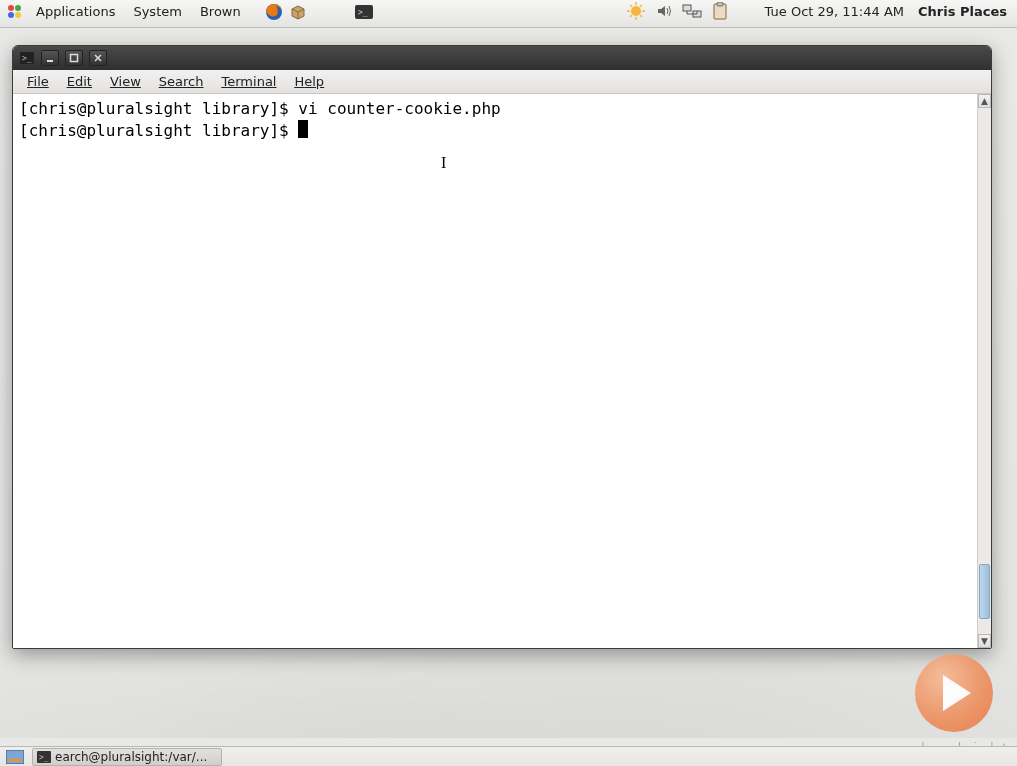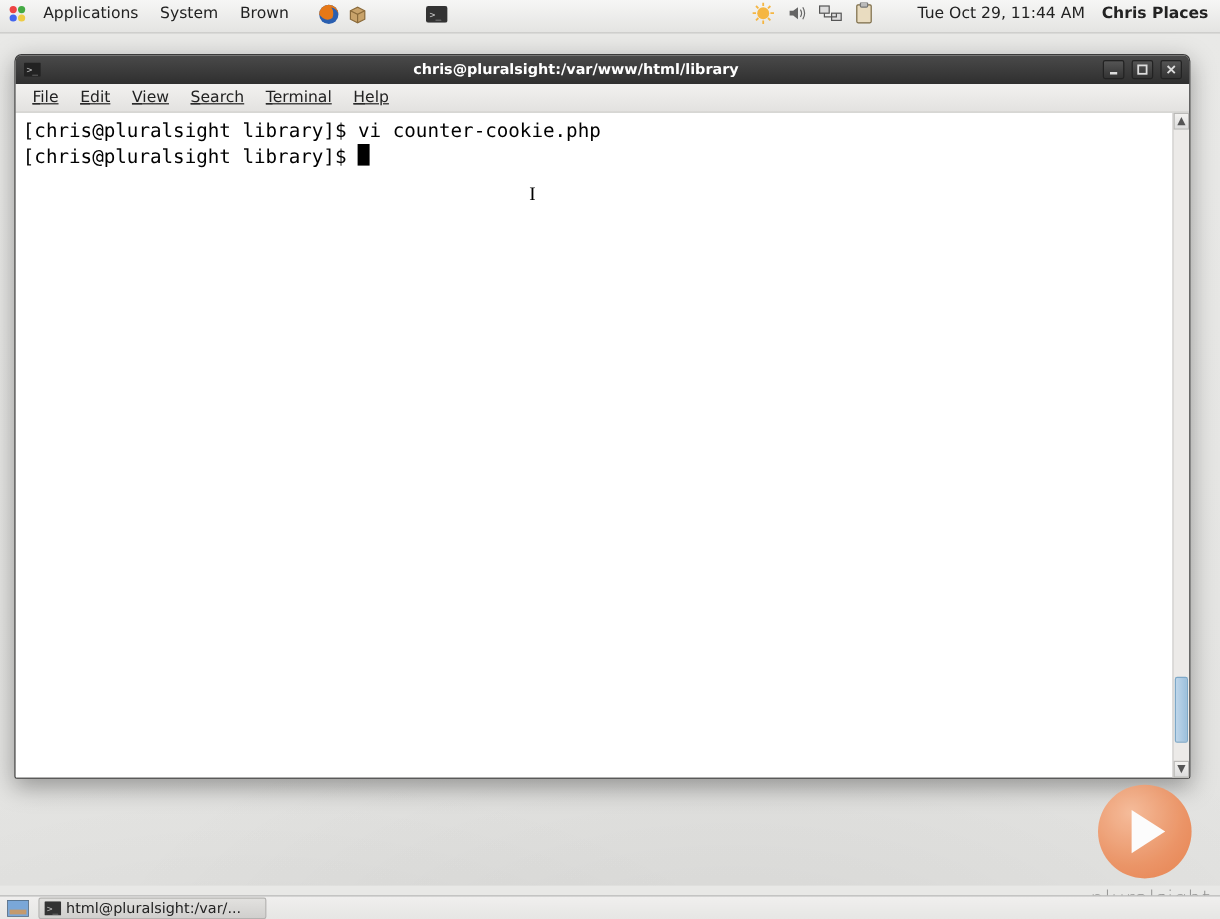--- a/index.html
+++ b/index.html
@@ -295,21 +295,20 @@
 </div>
 
 <div class="window">
   <div class="titlebar">
     <span class="tb-icon">
       <svg width="14" height="12" viewBox="0 0 14 12">
         <rect width="14" height="12" rx="1" fill="#222"></rect>
         <text x="2" y="9" fill="#bbb" font-size="8" font-family="monospace">&gt;_</text>
       </svg>
     </span>
-    <span class="tb-title">chris@pluralsight:/var/www/html/library</span>
     <div class="tb-buttons">
       <div class="tb-btn">
         <svg width="10" height="10" viewBox="0 0 10 10">
             <line x1="2" y1="8" x2="8" y2="8" stroke="#ddd" stroke-width="2"></line>
           </svg>
       </div>
       <div class="tb-btn">
         <svg width="10" height="10" viewBox="0 0 10 10">
             <rect x="1.5" y="1.5" width="7" height="7" fill="none" stroke="#ddd" stroke-width="1.5"></rect>
           </svg>
@@ -353,15 +352,15 @@
     <svg width="18" height="14" viewBox="0 0 18 14">
       <rect x="0" y="0" width="18" height="14" fill="#7aa7d8" stroke="#456"></rect>
       <rect x="2" y="8" width="14" height="4" fill="#c49a6c"></rect>
     </svg>
   </span>
   <div class="taskbar-btn">
     <svg width="14" height="12" viewBox="0 0 14 12">
       <rect width="14" height="12" rx="1" fill="#333"></rect>
       <text x="2" y="9" fill="#bbb" font-size="8" font-family="monospace">&gt;_</text>
     </svg>
-    <span>html@pluralsight:/var/...</span>
+    <span>earch@pluralsight:/var/...</span>
   </div>
 </div>
 
 </body></html>

